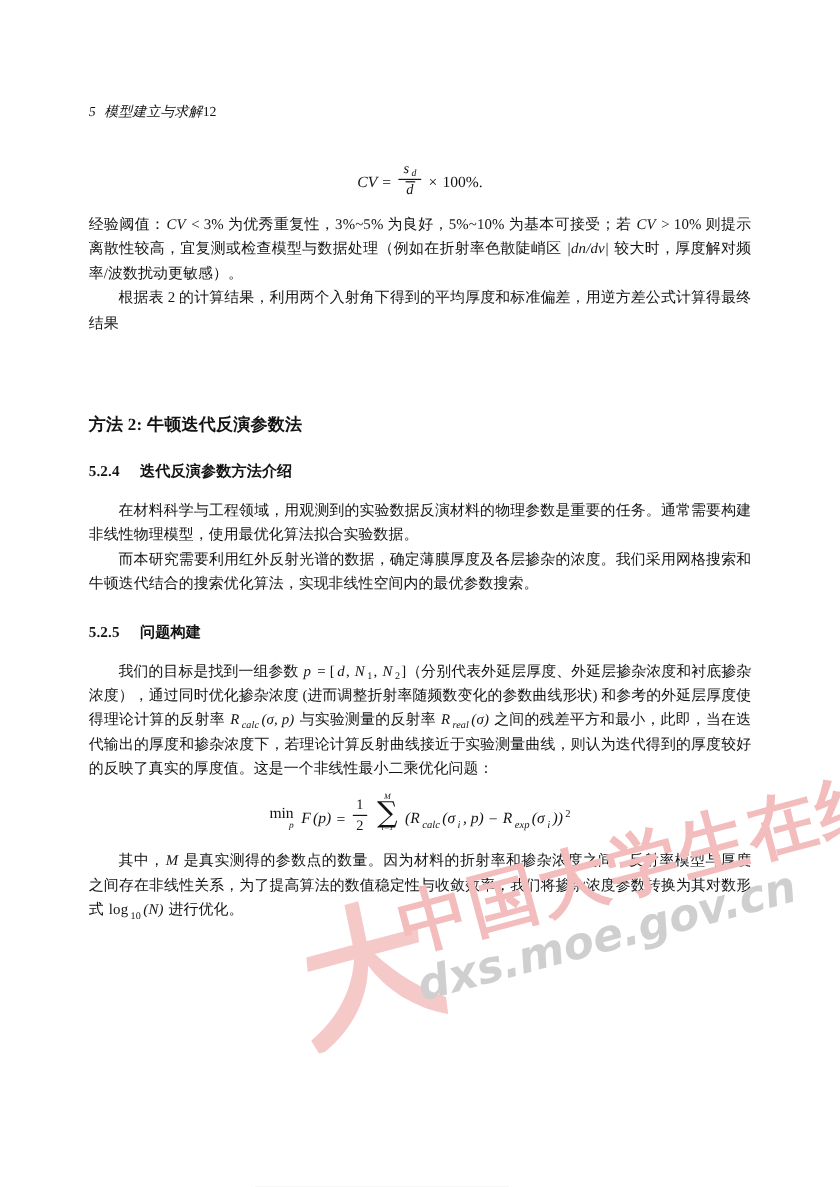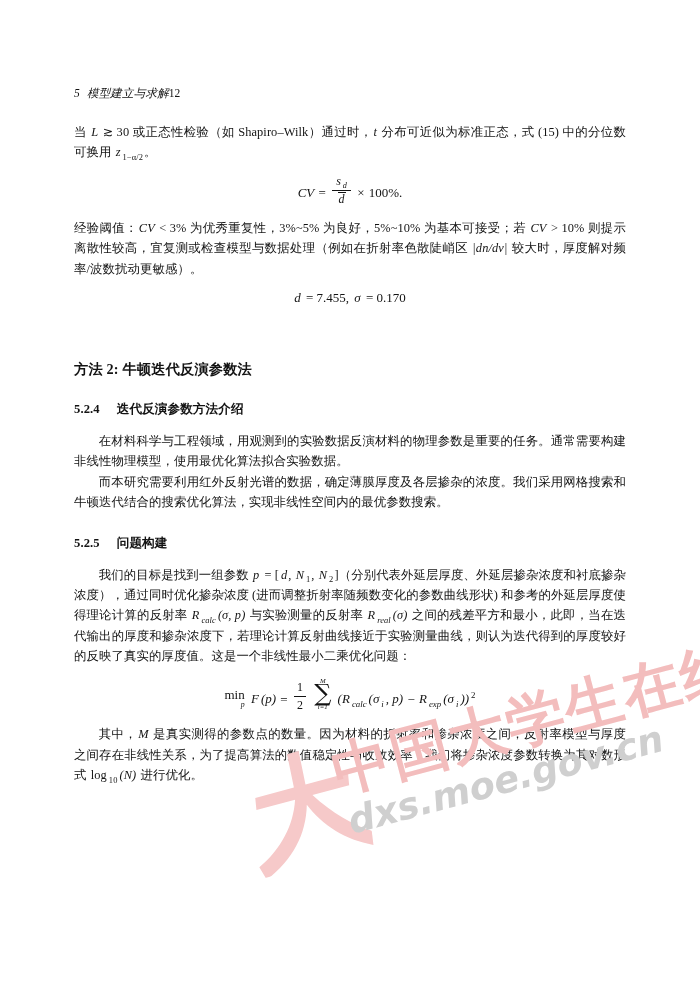--- a/index.html
+++ b/index.html
@@ -187,49 +187,43 @@
 
   <div class="header">
     <div class="header-title">
       <span class="secnum">5</span><span>模型建立与求解</span>
     </div>
     <div class="header-page">12</div>
   </div>
 
   <div class="content">
 
-    <p class="para"><span>当 </span><span class="mathit">L</span><span> ≳ 30 或正态性检验（如 Shapiro–Wilk）通过时，</span><span class="mathit">t</span><span> 分布可近似为标准正态，式 (15) 中的分位数可换用 </span><span class="mathit">z</span><sub class="mathrm">1−α/2</sub><span>。</span></p>
 
 
     <div class="sp-eq"></div>
 
     <div class="display-eq">
       <span class="mathit">CV</span>
       <span>=</span>
       <span class="frac">
         <span class="num"><span class="mathit">s</span><sub class="mathit">d</sub></span>
         <span class="den"><span class="mathit overbar">d</span></span>
       </span>
       <span>×</span>
       <span class="mathrm">100%.</span>
     </div>
 
     <div class="sp-eq"></div>
 
     <p class="para"><span>经验阈值：</span><span class="mathit">CV</span><span> &lt; 3% 为优秀重复性，3%~5% 为良好，5%~10% 为基本可接受；若 </span><span class="mathit">CV</span><span> &gt; 10% 则提示离散性较高，宜复测或检查模型与数据处理（例如在折射率色散陡峭区 </span><span class="mathit">|dn/dν|</span><span> 较大时，厚度解对频率/波数扰动更敏感）。</span></p>
 
-
-    <div class="sp-eq"></div>
-
-    <div class="display-eq">
-      <span class="mathit">d</span>
-      <span class="mathrm">= 7.455,</span>
-      <span class="mathit">σ</span>
-      <span class="mathrm">= 0.170</span>
-    </div>
+    <p class="para indent">根据表 2 的计算结果，利用两个入射角下得到的平均厚度和标准偏差，用逆方差公式计算得最终结果</p>
+
+    <div class="sp-eq"></div>
+
 
     <div class="sp-lg"></div>
 
     <h2 class="method-heading">方法 2: 牛顿迭代反演参数法</h2>
 
     <div class="sp-md"></div>
 
     <h3 class="subsec"><span class="num">5.2.4</span><span>迭代反演参数方法介绍</span></h3>
 
     <div class="sp-sm"></div>

